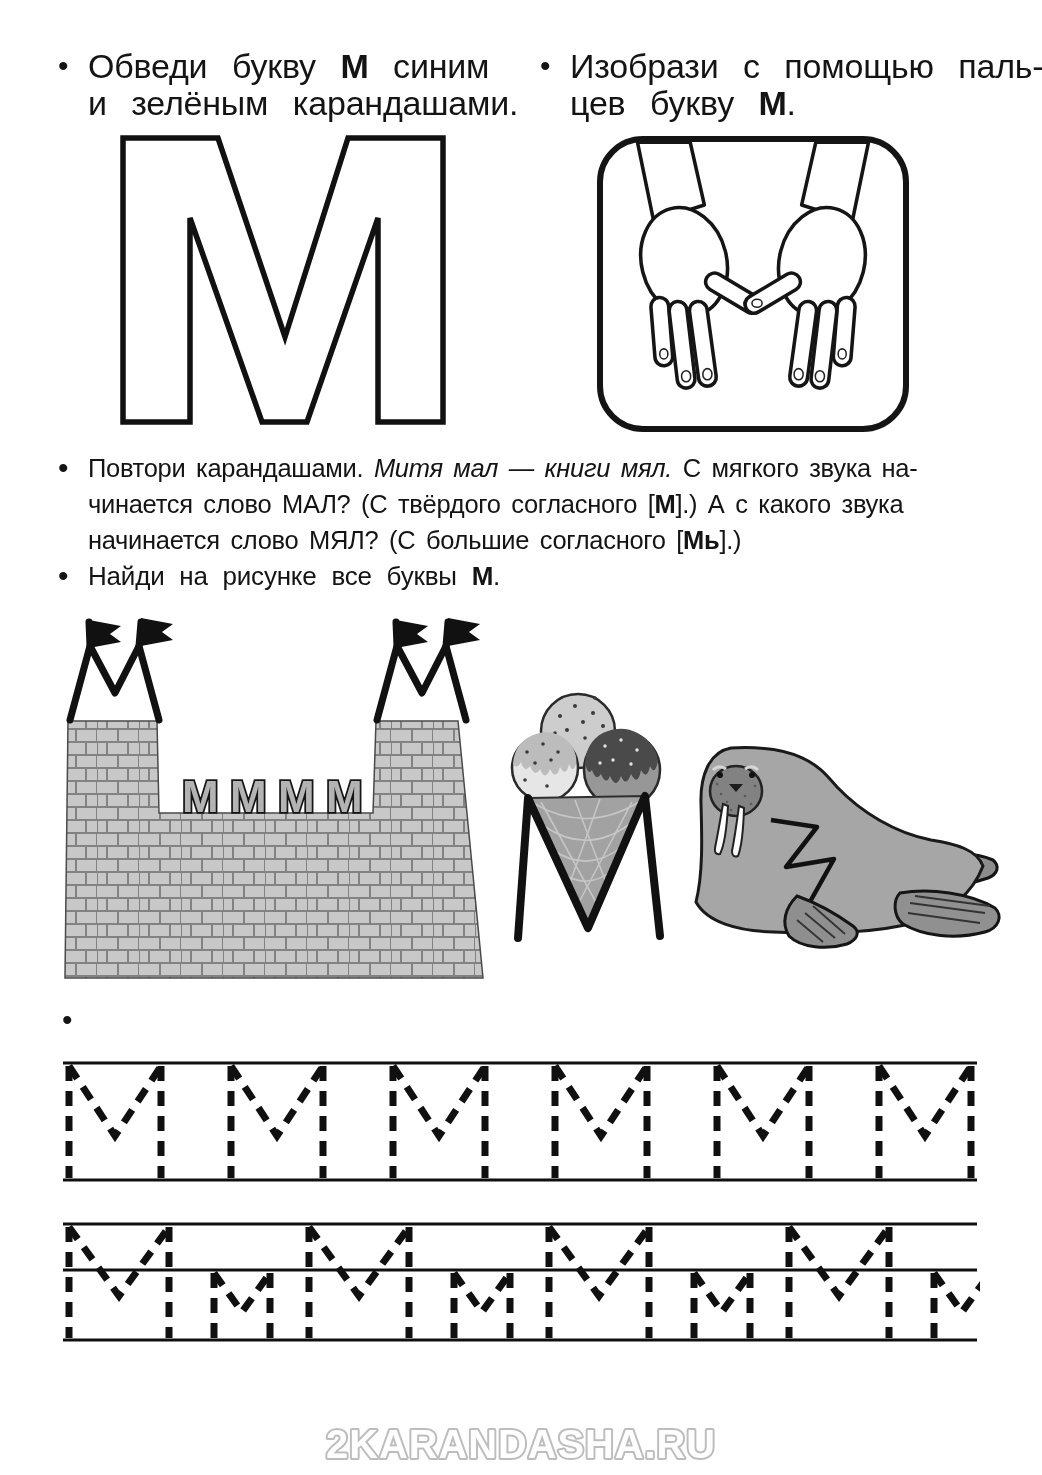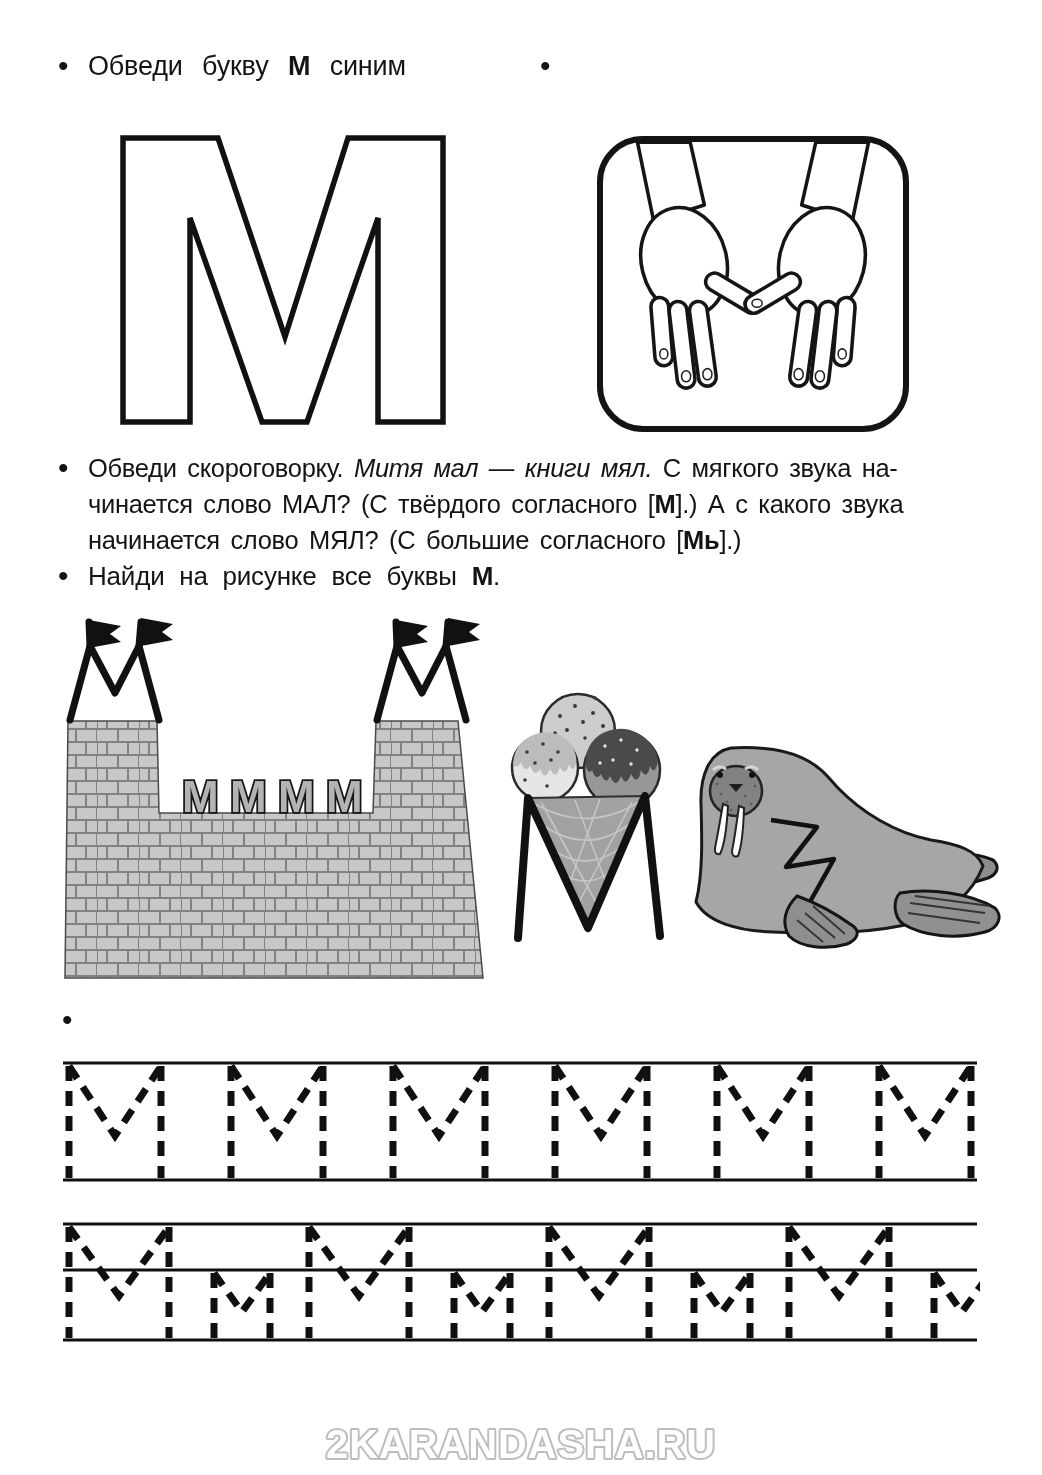--- a/index.html
+++ b/index.html
@@ -1,20 +1,20 @@
 <!DOCTYPE html>
 <html><head>
 <meta charset="utf-8">
 <style>
   html,body{margin:0;padding:0;background:#e9e9e9;}
   #page{position:relative;width:1042px;height:1475px;background:#ffffff;margin:0 auto;
         font-family:"Liberation Sans", sans-serif;color:#141414;overflow:hidden;}
   .task{position:absolute;display:flex;align-items:flex-start;}
   .dot{flex:none;width:30px;font-size:30px;line-height:36px;}
-  .txt{font-size:27px;line-height:37px;word-spacing:.45em;letter-spacing:-.2px;white-space:nowrap;}
+  .txt{font-size:34px;line-height:37px;word-spacing:.45em;letter-spacing:-.2px;white-space:nowrap;}
   .txt .b{font-weight:bold;}
   .txt .i{font-style:italic;text-align:center;}
   #task3 .txt{font-size:25.5px;line-height:36px;word-spacing:.15em;letter-spacing:-.3px;}
   #task4 .txt{font-size:26px;word-spacing:.3em;}
   #task5 .txt{font-size:26px;word-spacing:.3em;}
   #task5 .dot{width:38px;}
   .fig{position:absolute;}
   #hands-box{position:absolute;left:597px;top:136px;width:300px;height:284px;
              border:6px solid #141414;border-radius:46px;}
   svg{display:block;}
@@ -29,25 +29,26 @@
   .handshape{fill:#ffffff;stroke:#151515;stroke-width:3.5;stroke-linejoin:round;}
   .nail{fill:#ffffff;stroke:#222;stroke-width:1.5;}
 </style>
 </head>
 <body>
 
 <div id="page">
 
   <div class="task" id="task1" style="left:58px;top:48px;width:420px;">
     <span class="dot">•</span>
-    <span class="txt"><span>Обведи букву </span><span class="b">М</span><span> синим</span><br></span>
+    <span class="txt"><span>Обведи букву </span><span class="b">М</span><span> синим</span><br><span>и зелёным карандашами.</span></span>
   </div>
 
   <div class="task" id="task2" style="left:540px;top:48px;width:470px;">
     <span class="dot">•</span>
+    <span class="txt"><span>Изобрази с помощью паль-</span><br><span>цев букву </span><span class="b">М</span><span>.</span></span>
   </div>
 
   <svg class="fig" style="left:113px;top:130px;" width="340" height="300" viewBox="0 0 340 300">
     <polygon points="10,292 10,8 105,8 172,207 235,8 330,8 330,292 265,292 265,88 194,292 149,292 77,88 77,292" fill="#ffffff" stroke="#111111" stroke-width="5.5" stroke-linejoin="miter"></polygon>
   </svg>
 
   <div id="hands-box">
     <svg width="300" height="284" viewBox="0 0 296 280">
       <g id="hand">
         <polygon class="handshape" points="34,0 86,0 100,62 50,78"></polygon>
@@ -72,21 +73,21 @@
         <ellipse class="nail" cx="82" cy="231" rx="4.5" ry="5.5"></ellipse>
         <ellipse class="nail" cx="103" cy="229" rx="4.5" ry="5.5"></ellipse>
         <ellipse class="nail" cx="144" cy="159" rx="5" ry="4"></ellipse>
       </g>
       <use href="#hand" transform="translate(296,0) scale(-1,1)"></use>
     </svg>
   </div>
 
   <div class="task" id="task3" style="left:58px;top:450px;width:960px;">
     <span class="dot">•</span>
-    <span class="txt"><span>Обведи скороговорку. </span><span class="i">Митя мал — книги мял.</span><span> С мягкого звука на-</span><br><span>чинается слово МАЛ? (С твёрдого согласного [</span><span class="b">М</span><span>].) А с какого звука</span><br><span>начинается слово МЯЛ? (С большие согласного [</span><span class="b">Мь</span><span>].)</span></span>
+    <span class="txt"><span>Повтори карандашами. </span><span class="i">Митя мал — книги мял.</span><span> С мягкого звука на-</span><br><span>чинается слово МАЛ? (С твёрдого согласного [</span><span class="b">М</span><span>].) А с какого звука</span><br><span>начинается слово МЯЛ? (С большие согласного [</span><span class="b">Мь</span><span>].)</span></span>
   </div>
 
   <div class="task" id="task4" style="left:58px;top:558px;width:700px;">
     <span class="dot">•</span>
     <span class="txt"><span>Найди на рисунке все буквы </span><span class="b">М</span><span>.</span></span>
   </div>
 
   <svg class="fig" style="left:55px;top:598px;" width="950" height="392" viewBox="0 0 950 392">
     <defs>
       <pattern id="brick" width="42" height="26" patternUnits="userSpaceOnUse">

